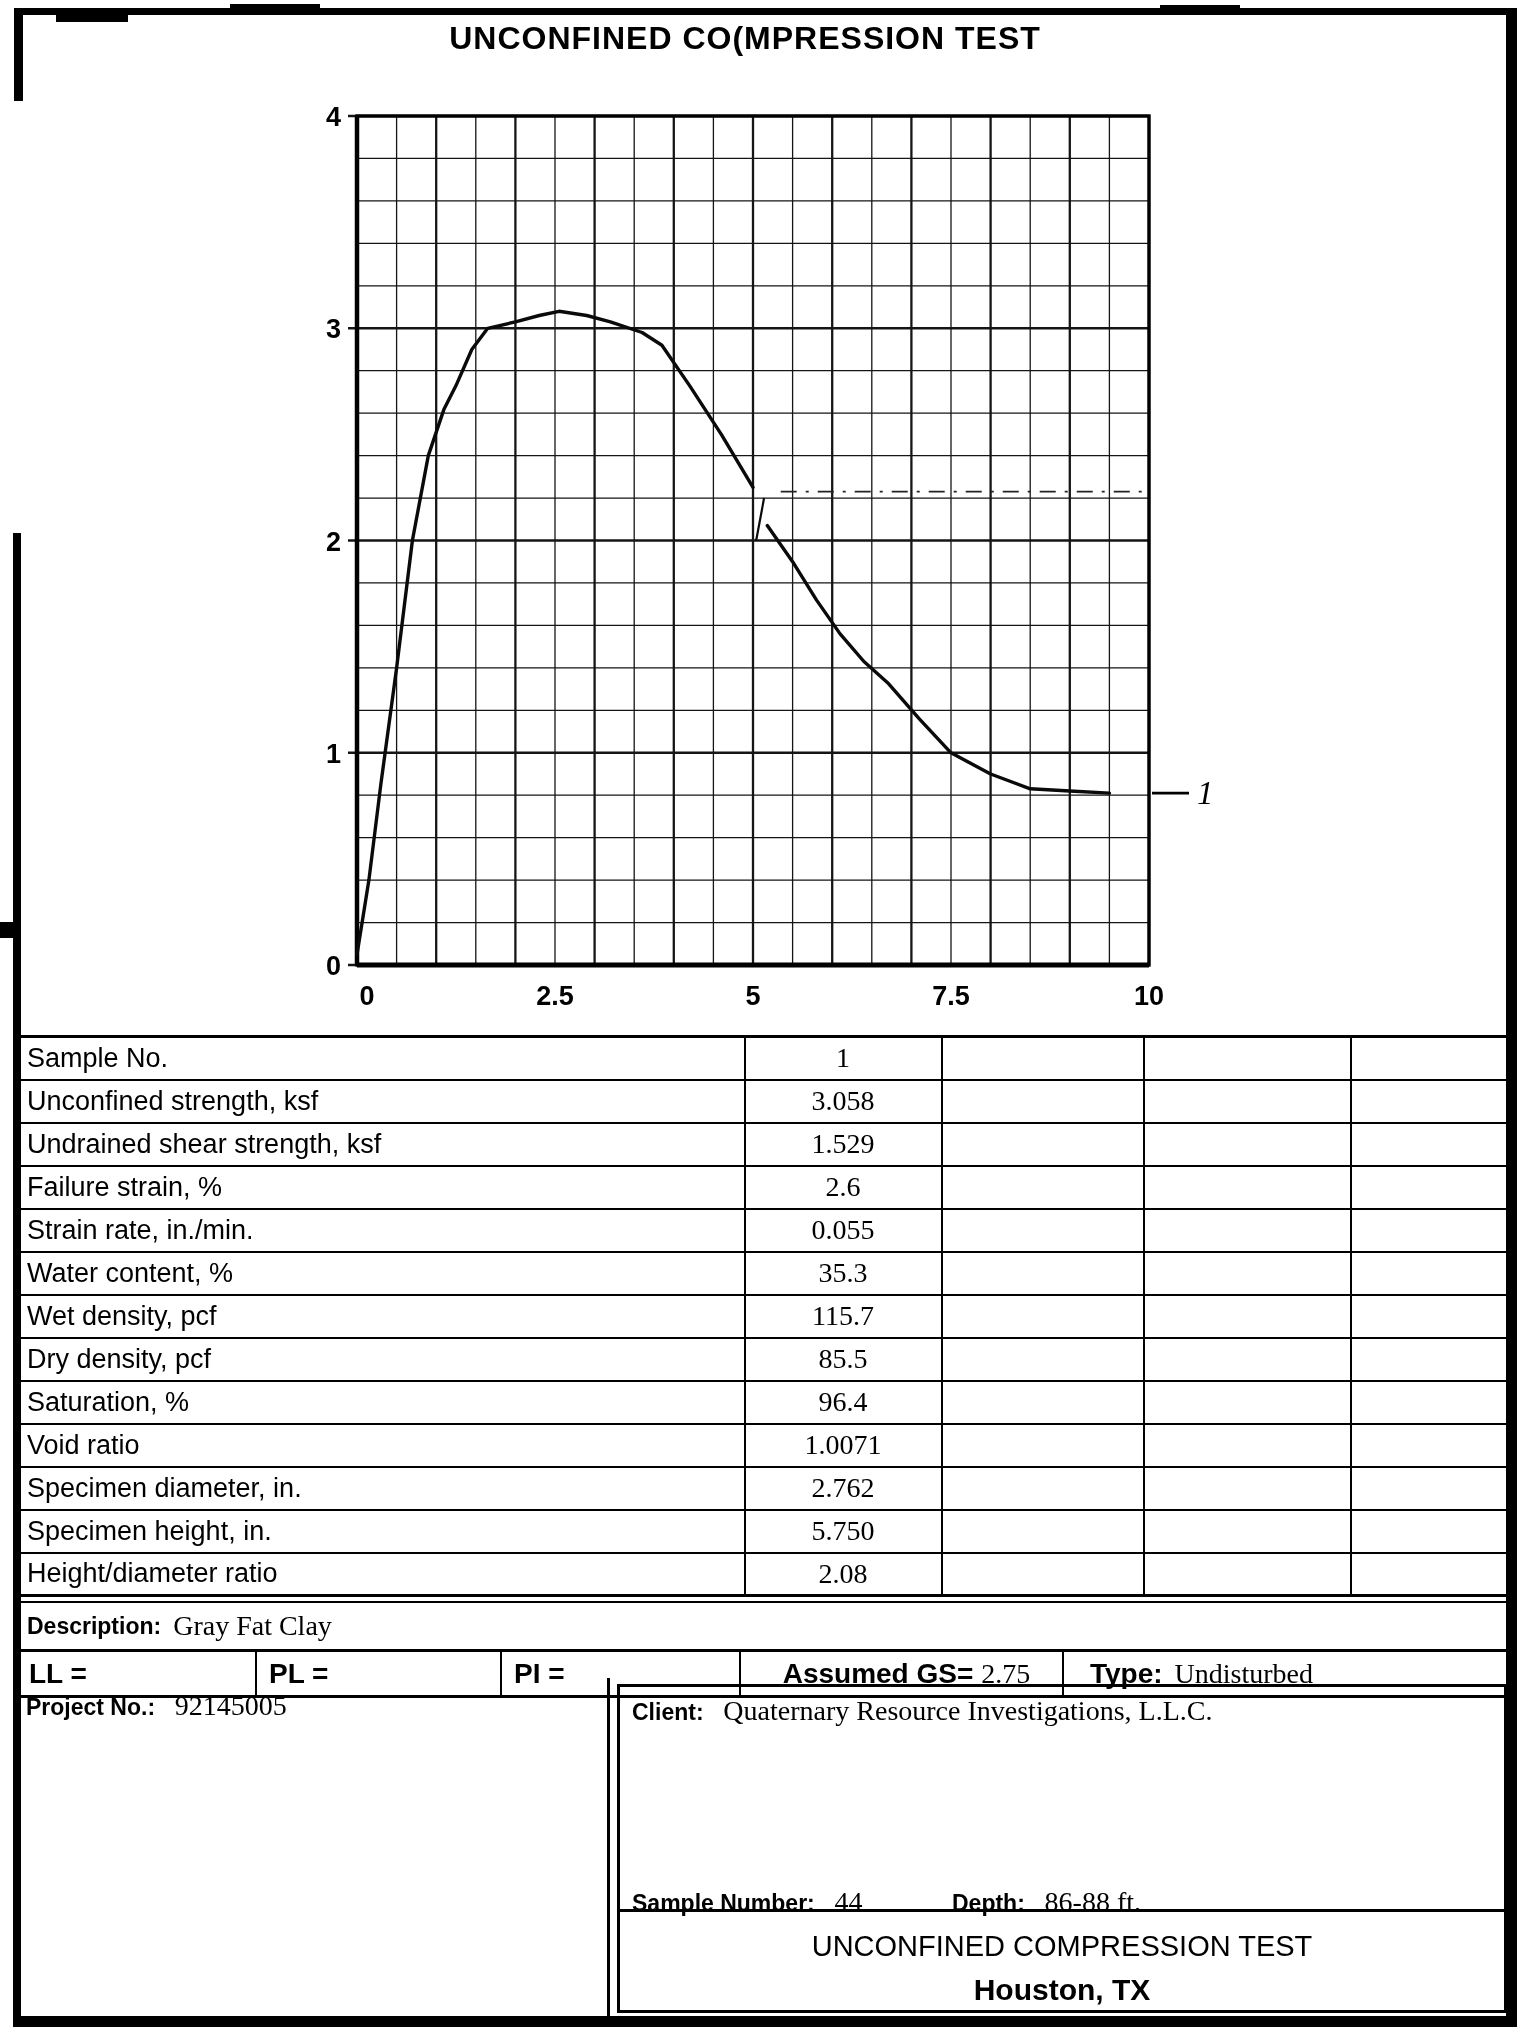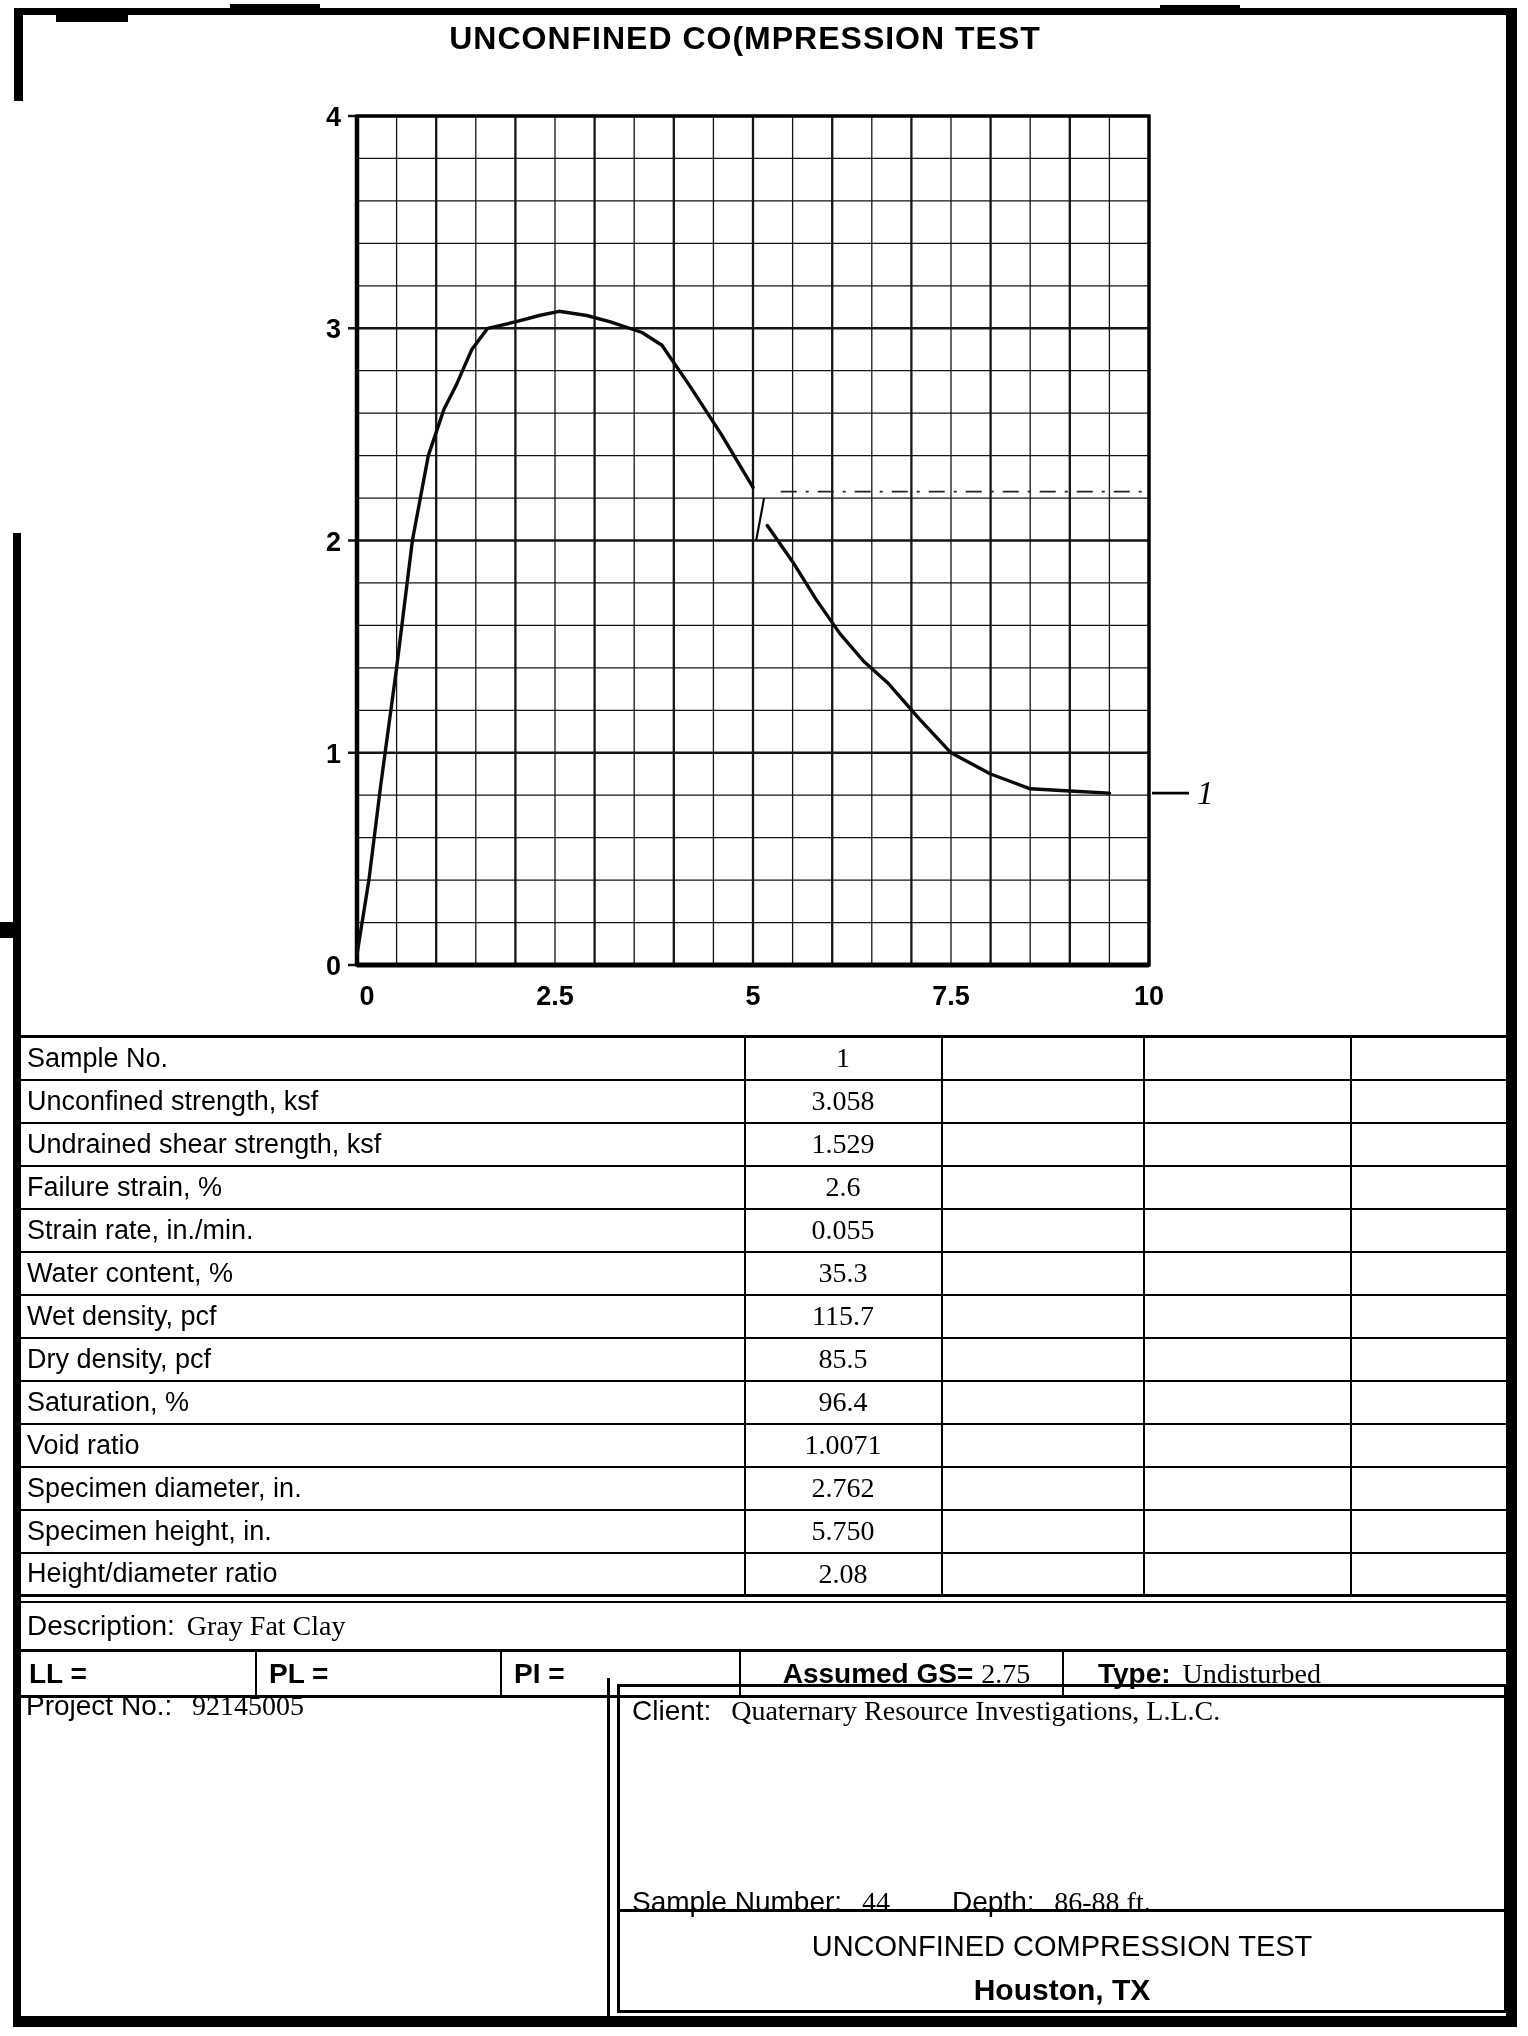--- a/index.html
+++ b/index.html
@@ -23,33 +23,33 @@
   #results-table tr{height:43px;}
   #results-table td{border:2px solid #000;padding:0;}
   #results-table td.lbl{font-size:27px;padding-left:10px;}
   #results-table td.val{font-family:"Liberation Serif",serif;font-size:28px;text-align:center;}
 
   .desc-row{
     position:absolute;left:14px;top:1601px;width:1499px;height:51px;
     border:3px solid #000;border-top-width:2px;box-sizing:border-box;
     display:flex;align-items:center;padding-left:10px;
   }
-  .bold-lbl{font-weight:400;font-size:28px;}
+  .bold-lbl{font-weight:700;font-size:23px;}
   .sv{font-family:"Liberation Serif",serif;font-weight:400;font-size:28px;margin-left:12px;}
 
   .att-row{
     position:absolute;left:14px;top:1652px;width:1499px;height:46px;
     border:3px solid #000;border-top:none;box-sizing:border-box;display:flex;
   }
   .att-cell{
     border-right:2.5px solid #000;display:flex;align-items:center;
     padding-left:12px;font-weight:700;font-size:28px;box-sizing:border-box;flex:0 0 auto;
   }
   .att-cell.center{justify-content:center;padding-left:10px;}
-  .att-cell.last{border-right:none;flex:1 1 auto;padding-left:34px;}
+  .att-cell.last{border-right:none;flex:1 1 auto;padding-left:26px;}
 
   .bottom{position:absolute;left:14px;top:1678px;width:1499px;height:338px;}
   .v-divider{position:absolute;left:593px;top:0;width:2.5px;height:338px;background:#000;}
   .project{position:absolute;left:12px;top:12px;font-size:28px;}
   .client-box{position:absolute;left:603px;top:6px;width:890px;height:329px;border:3px solid #000;box-sizing:border-box;}
   .client-line{position:absolute;left:12px;top:8px;font-size:28px;white-space:nowrap;}
   .sample-row{position:absolute;left:12px;top:199px;font-size:28px;white-space:nowrap;}
   .depth-part{position:absolute;left:320px;top:0;white-space:nowrap;}
   .footer-box{position:absolute;left:0;right:0;bottom:0;top:222px;border-top:3px solid #000;}
   .footer-title{text-align:center;font-size:29px;margin-top:18px;}

